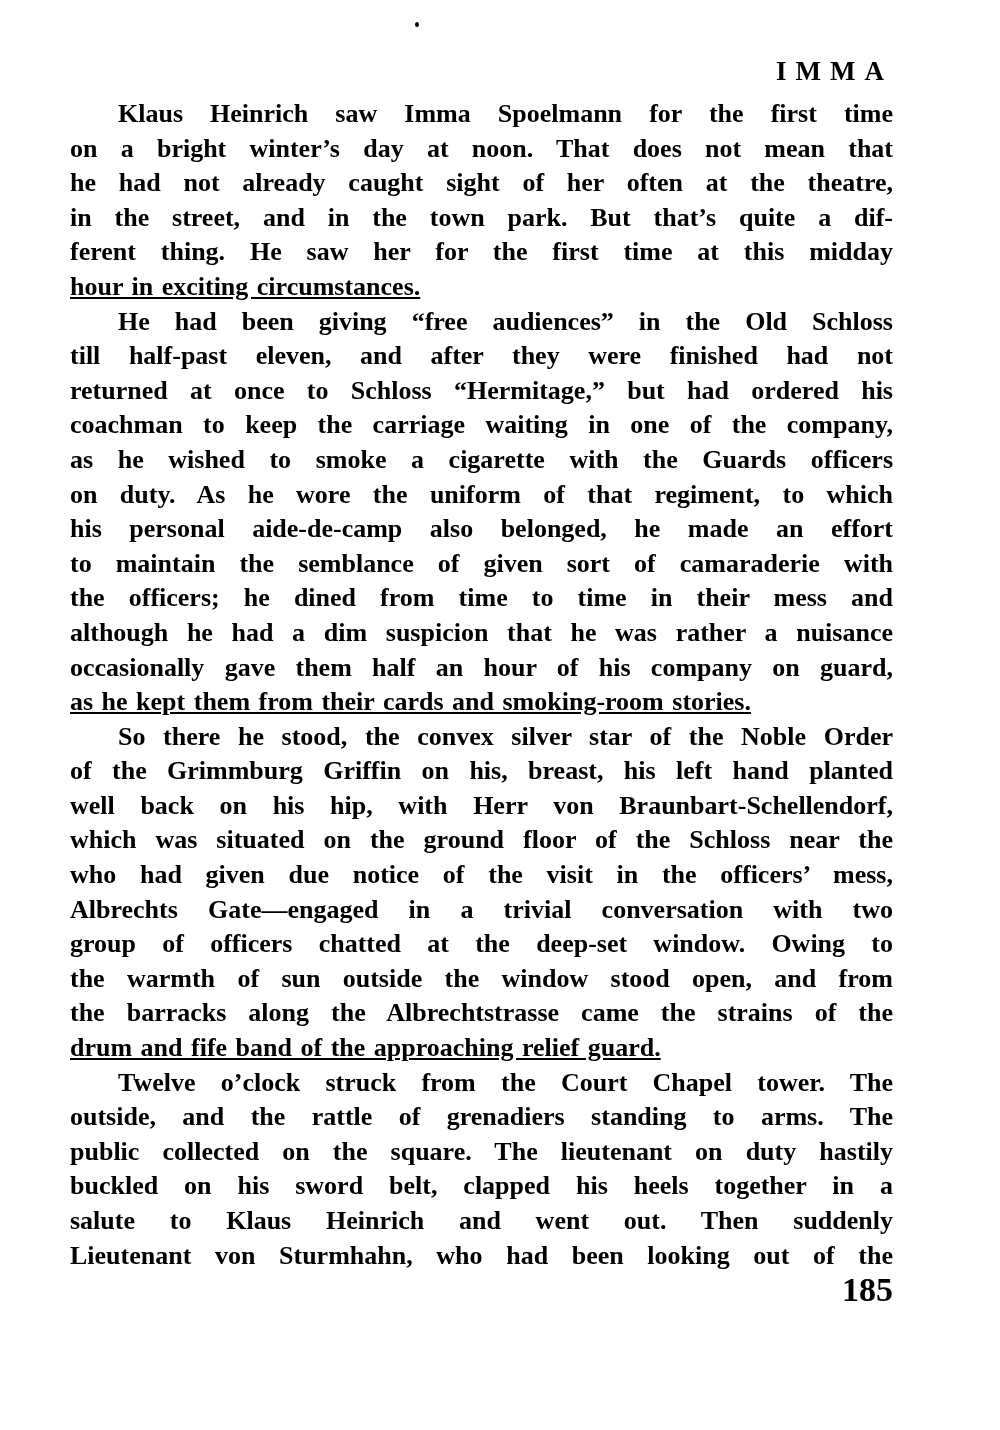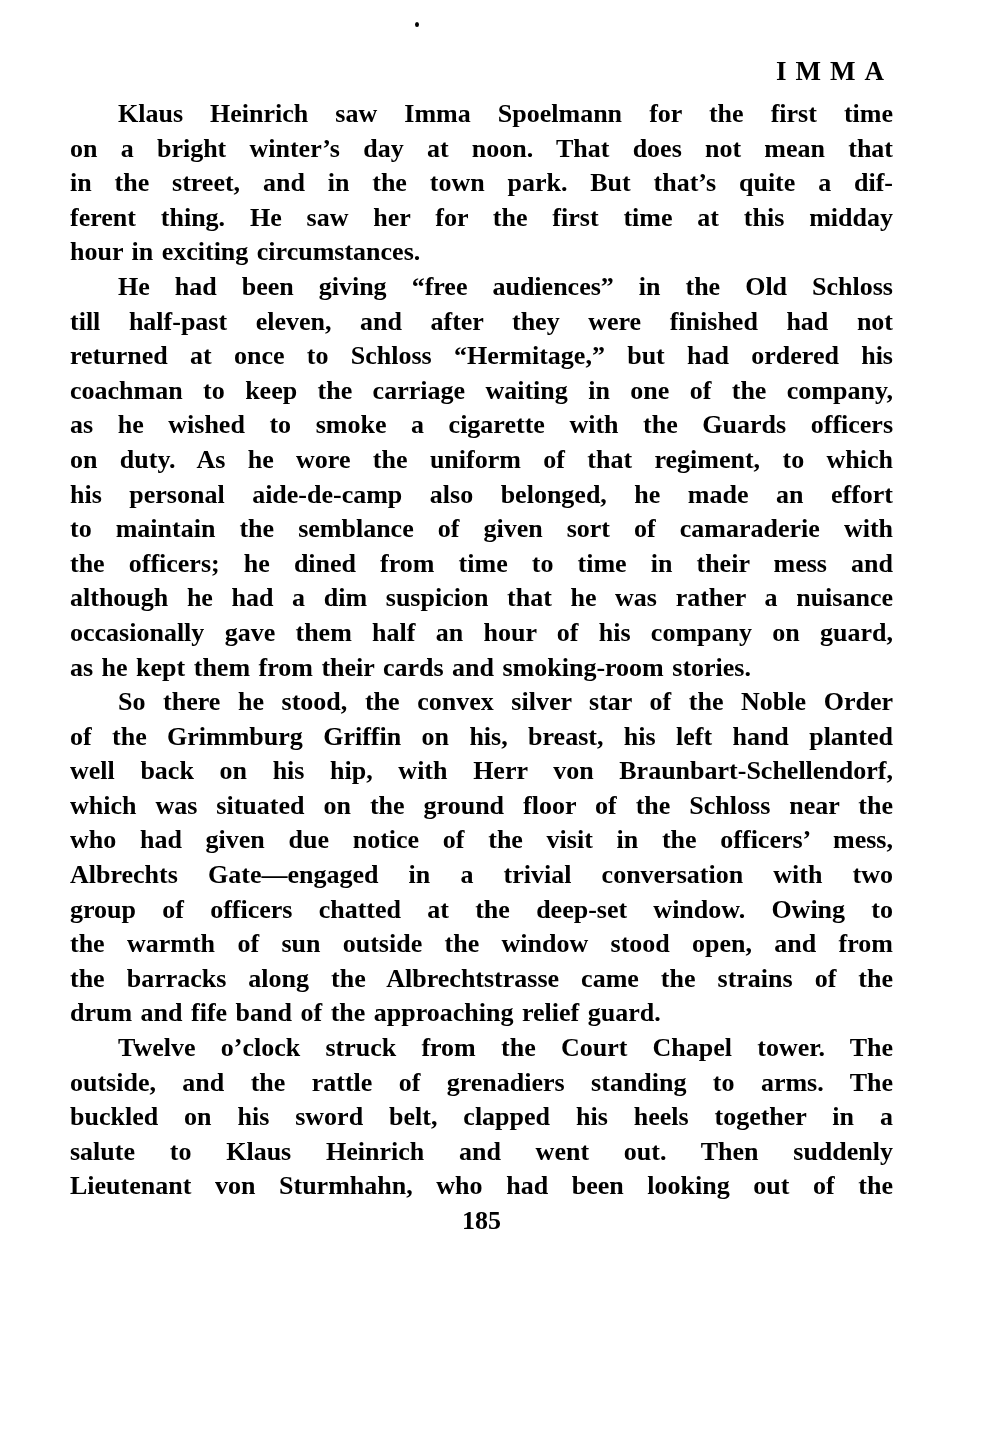--- a/index.html
+++ b/index.html
@@ -32,24 +32,24 @@
     font-size: 26px;
     line-height: 34.6px;
     word-spacing: 2px;
   }
   .line {
     text-align: justify;
     text-align-last: justify;
     white-space: normal;
   }
   .line.indent { text-indent: 48px; }
-  .line.plast { text-align-last: left; }
+  .line.plast { text-align-last: left; text-decoration: underline; }
   .pagenum {
-    text-align: center;
-    font-size: 26px;
+    text-align: right;
+    font-size: 34px;
     line-height: 34.6px;
   }
   .ink-speck {
     position: absolute;
     left: 415px;
     top: 22px;
     width: 4px;
     height: 5px;
     background: #000;
     border-radius: 50%;
@@ -60,20 +60,21 @@
 
 <div class="page">
   <div class="ink-speck"></div>
 
   <div class="running-head">IMMA</div>
 
   <div class="textblock">
     <div>
       <div class="line indent">Klaus Heinrich saw Imma Spoelmann for the first time</div>
       <div class="line">on a bright winter’s day at noon.  That does not mean that</div>
+      <div class="line">he had not already caught sight of her often at the theatre,</div>
       <div class="line">in the street, and in the town park.  But that’s quite a dif-</div>
       <div class="line">ferent thing.  He saw her for the first time at this midday</div>
       <div class="line plast">hour in exciting circumstances.</div>
     </div>
     <div>
       <div class="line indent">He had been giving “free audiences” in the Old Schloss</div>
       <div class="line">till half-past eleven, and after they were finished had not</div>
       <div class="line">returned at once to Schloss “Hermitage,” but had ordered his</div>
       <div class="line">coachman to keep the carriage waiting in one of the company,</div>
       <div class="line">as he wished to smoke a cigarette with the Guards officers</div>
@@ -93,19 +94,20 @@
       <div class="line">who had given due notice of the visit in the officers’ mess,</div>
       <div class="line">Albrechts Gate—engaged in a trivial conversation with two</div>
       <div class="line">group of officers chatted at the deep-set window.  Owing to</div>
       <div class="line">the warmth of sun outside the window stood open, and from</div>
       <div class="line">the barracks along the Albrechtstrasse came the strains of the</div>
       <div class="line plast">drum and fife band of the approaching relief guard.</div>
     </div>
     <div>
       <div class="line indent">Twelve o’clock struck from the Court Chapel tower.  The</div>
       <div class="line">outside, and the rattle of grenadiers standing to arms.  The</div>
+      <div class="line">public collected on the square.  The lieutenant on duty hastily</div>
       <div class="line">buckled on his sword belt, clapped his heels together in a</div>
       <div class="line">salute to Klaus Heinrich and went out.  Then suddenly</div>
       <div class="line">Lieutenant von Sturmhahn, who had been looking out of the</div>
     </div>
     <div class="pagenum">185</div>
   </div>
 </div>
 
 </body></html>

